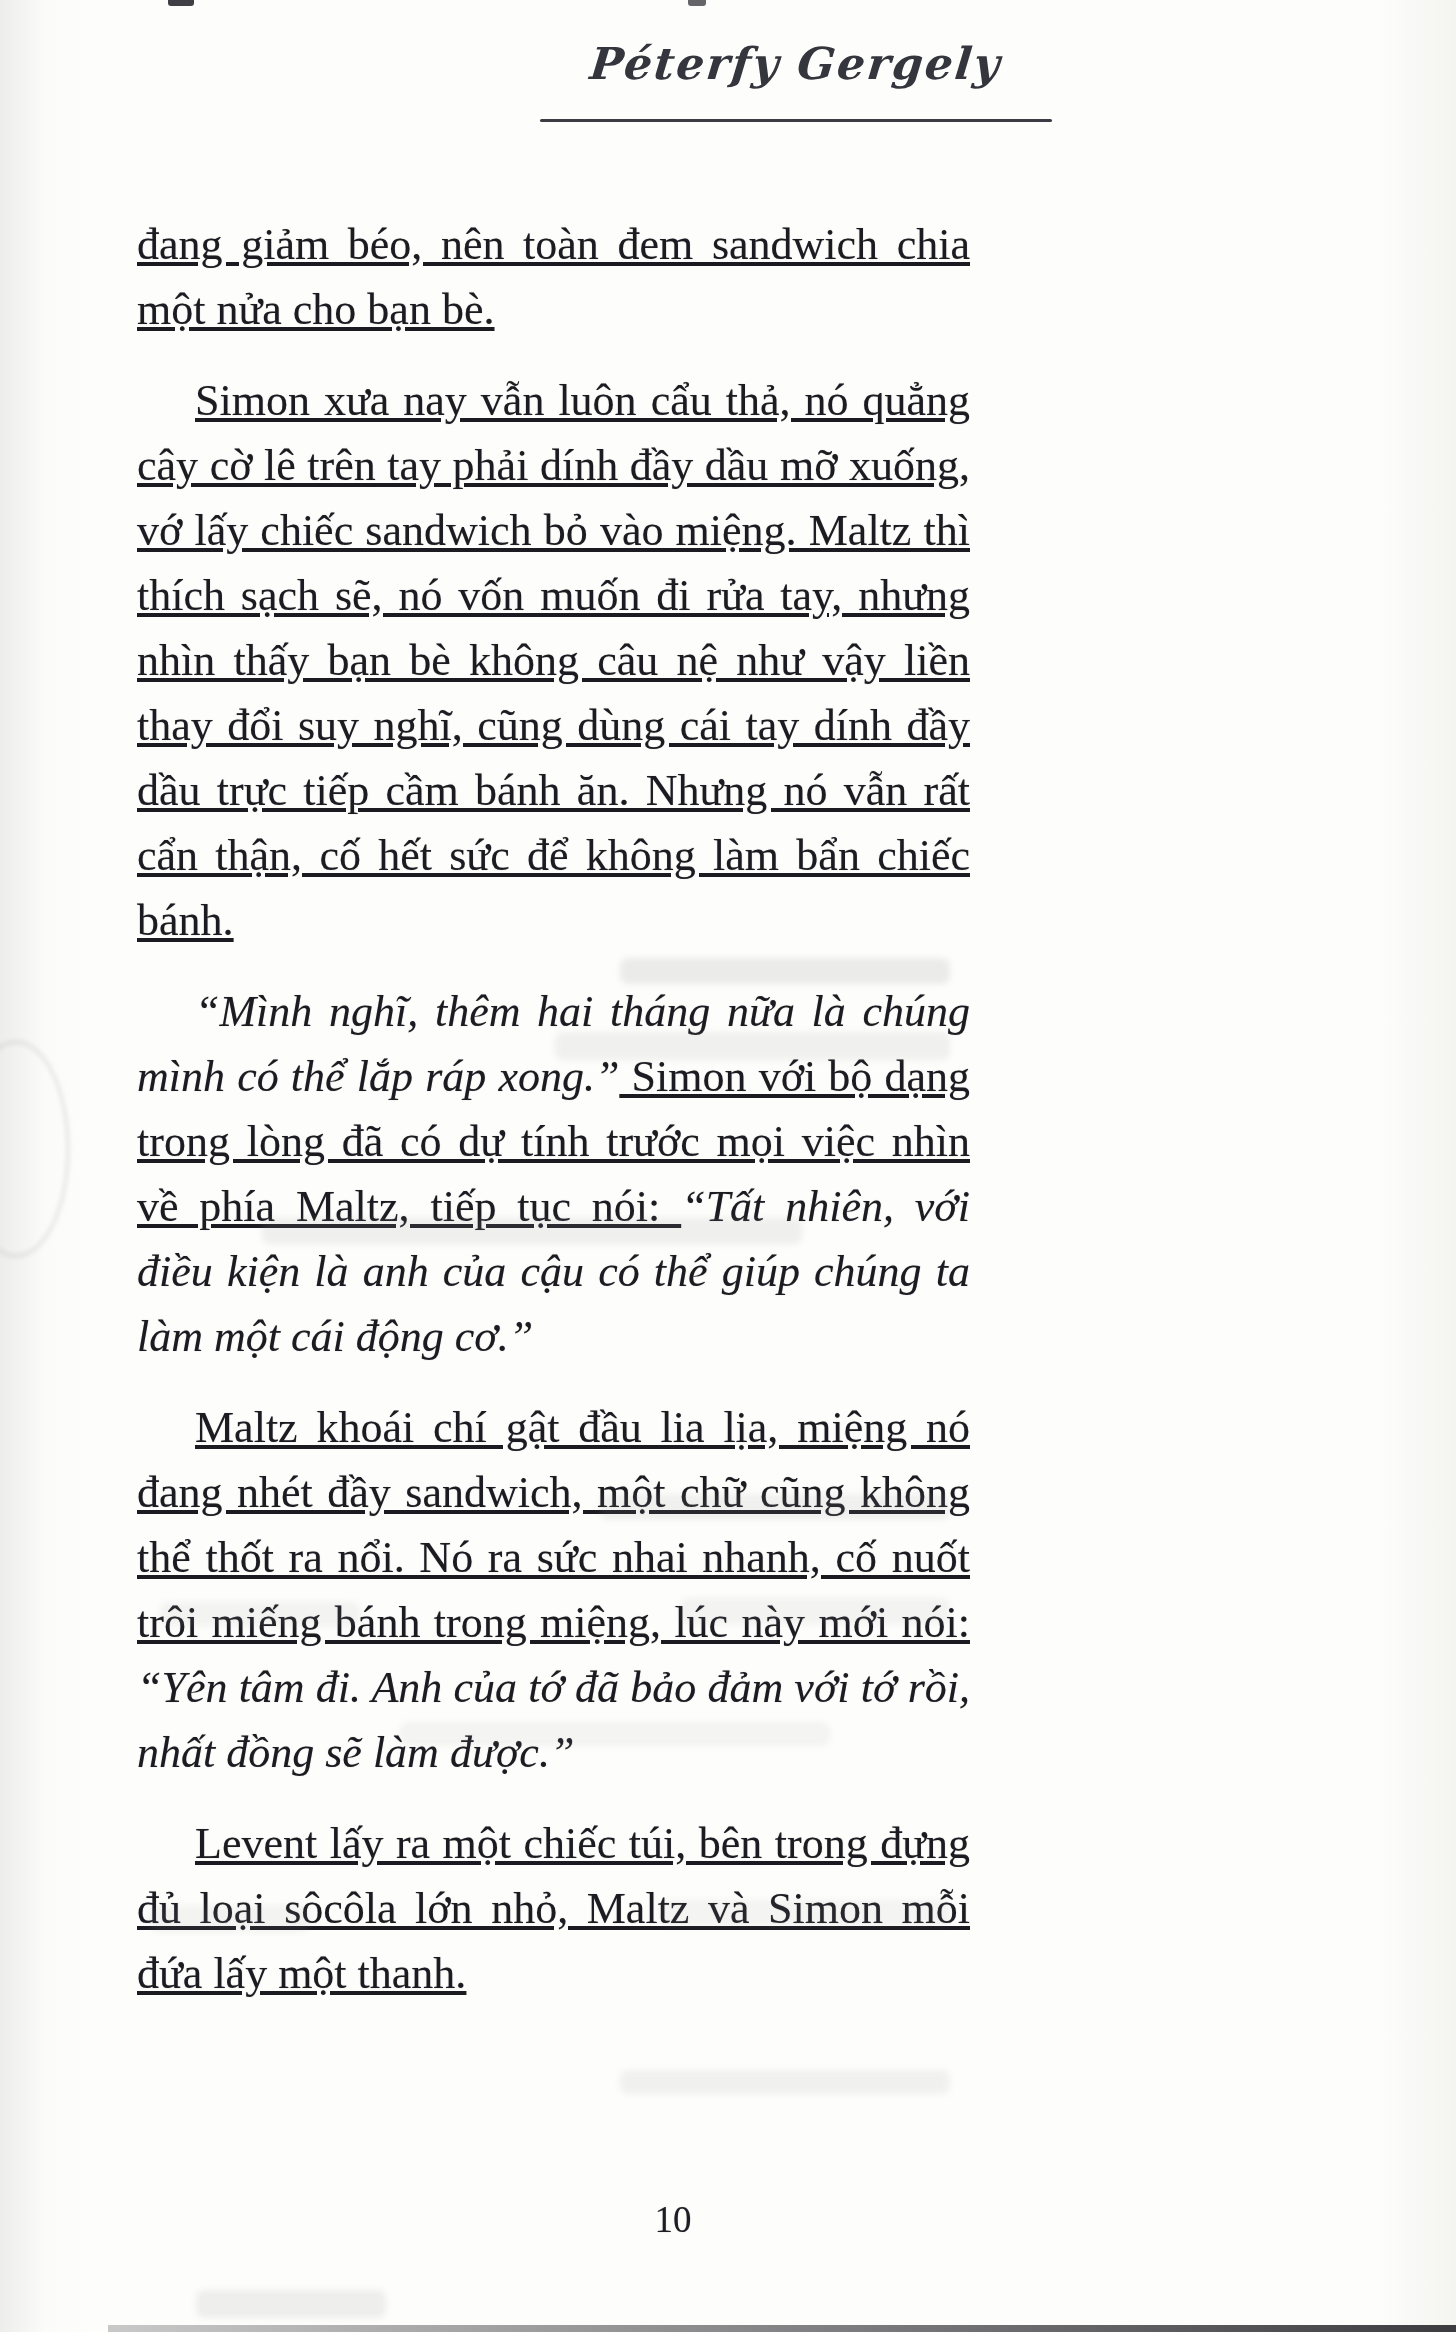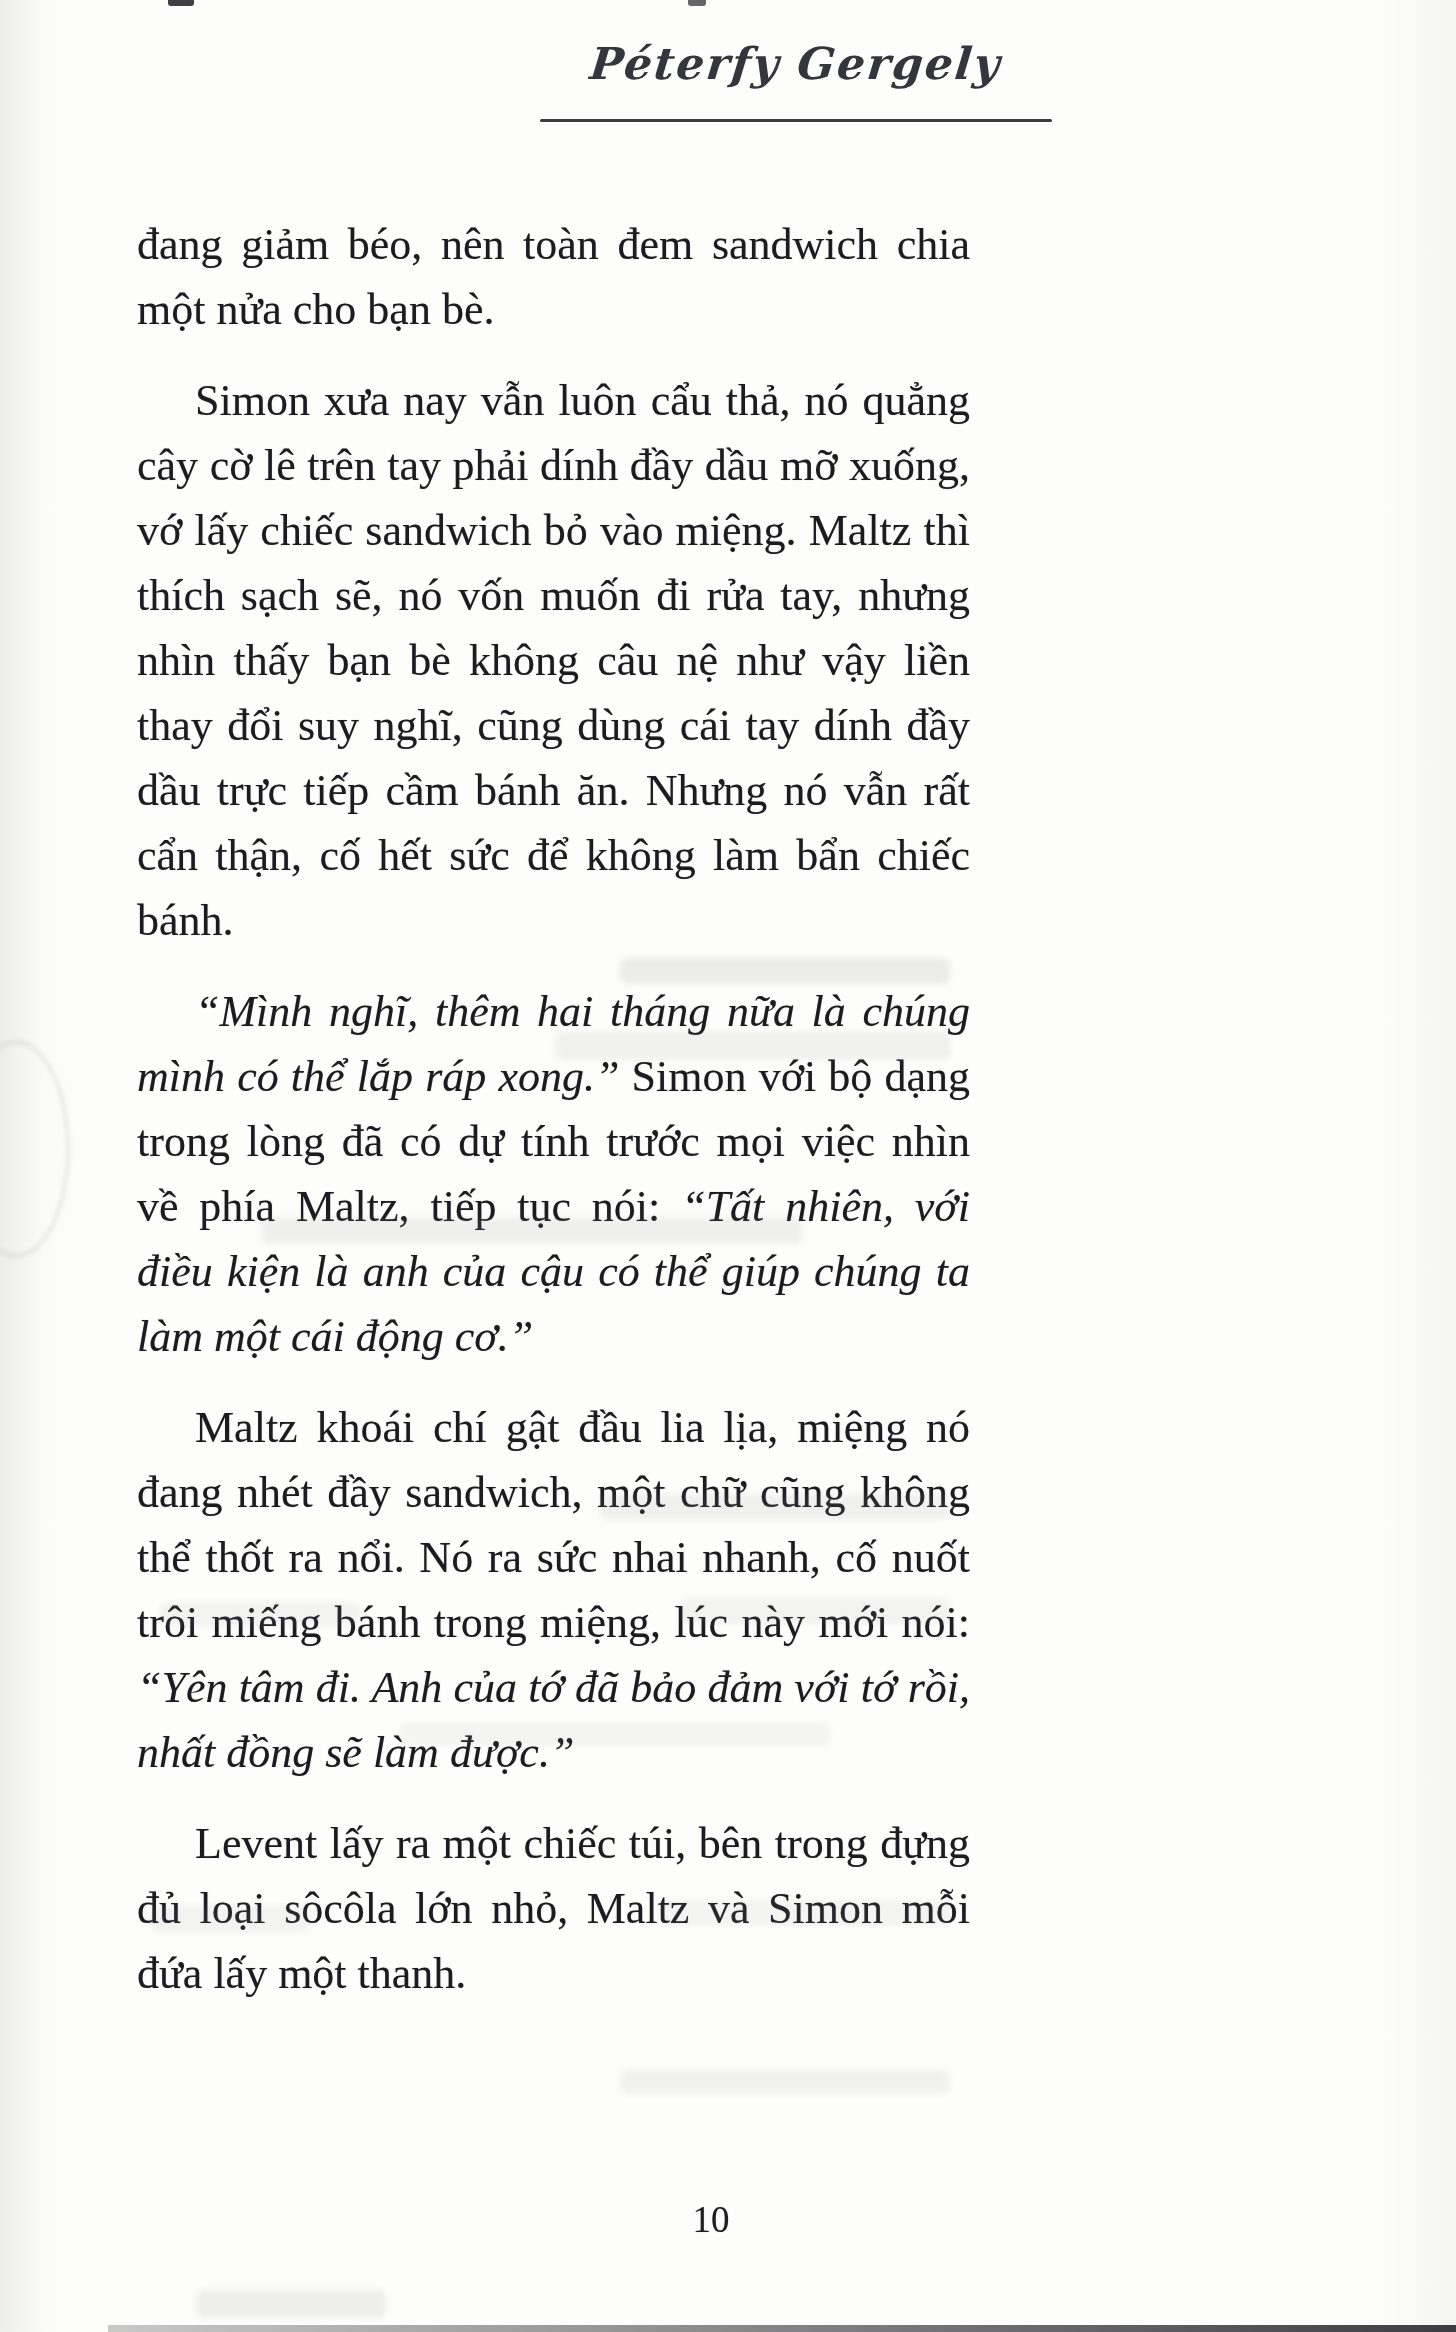--- a/index.html
+++ b/index.html
@@ -30,24 +30,24 @@
   
   .text-body{
     position:absolute;left:137px;top:212px;width:833px;
     font-size:44px;line-height:65px;
     text-align:justify;
     text-shadow:0 0 1px rgba(20,20,25,.35);
   }
   .para{margin:0 0 26px 0;padding:0;}
   .para.indent{text-indent:58px;}
   .para .italic{font-style:italic;}
-  .para .normal{font-style:normal;}
+  .para .normal{font-style:normal;text-decoration:underline;}
   
   .page-number{
-    position:absolute;left:666px;top:2198px;width:90px;
+    position:absolute;left:628px;top:2198px;width:90px;
     text-align:center;font-size:37px;color:#1d1d24;
     text-shadow:0 0 1px rgba(20,20,25,.35);
   }
   
   .ghost{position:absolute;background:rgba(148,150,156,.17);filter:blur(3px);border-radius:8px;}
   .g1{left:620px;top:958px;width:330px;height:26px;}
   .g2{left:555px;top:1032px;width:395px;height:28px;opacity:.75;}
   .g3{left:262px;top:1218px;width:540px;height:26px;opacity:.8;}
   .g4{left:600px;top:1494px;width:350px;height:26px;opacity:.7;}
   .g5{left:160px;top:1602px;width:200px;height:24px;opacity:.6;}

